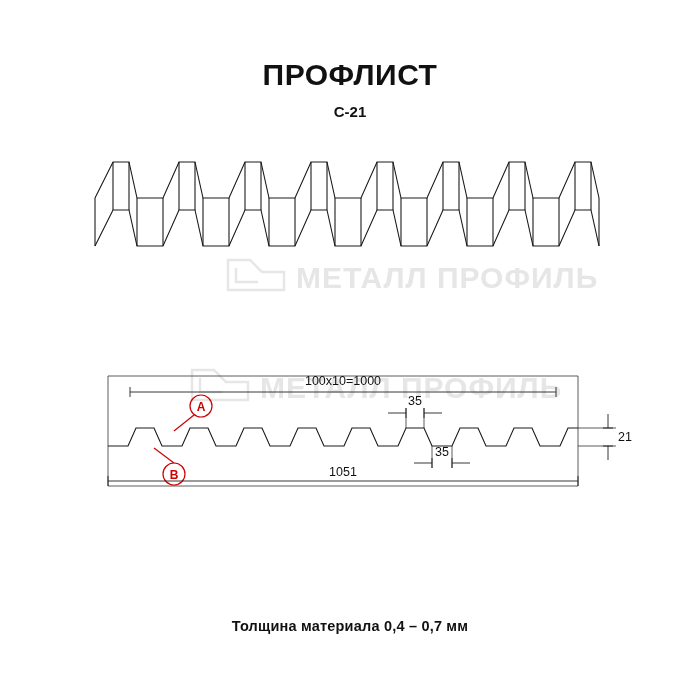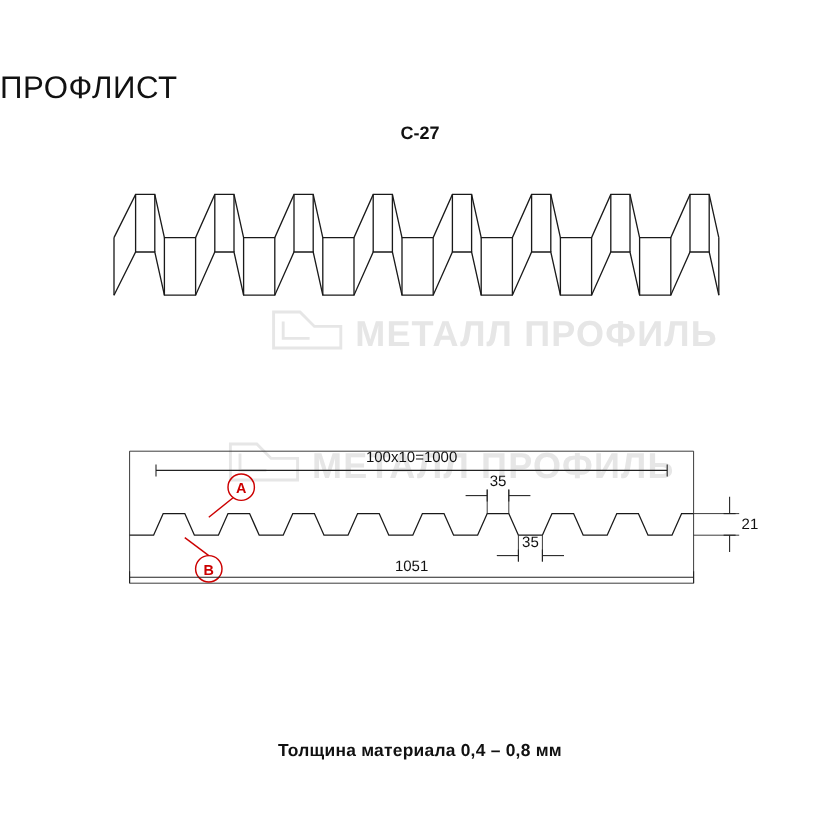--- a/index.html
+++ b/index.html
@@ -17,22 +17,23 @@
   }
   .page {
     position: absolute;
     inset: 0;
   }
   .title {
     position: absolute;
     top: 58px;
     left: 0;
     width: 700px;
-    font-size: 26px;
-    font-weight: normal;
+    text-align: center;
+    font-size: 30px;
+    font-weight: bold;
     letter-spacing: 0.5px;
     color: #111111;
   }
   .subtitle {
     position: absolute;
     top: 103px;
     left: 0;
     width: 700px;
     text-align: center;
     font-size: 15px;
@@ -81,21 +82,21 @@
   .dimtxt { fill: #111111; font-size: 12.5px; font-family: "Liberation Sans", sans-serif; }
   .wm-txt { fill: #e6e6e6; font-size: 30px; font-weight: bold; font-family: "Liberation Sans", sans-serif; letter-spacing: 1px; }
   .wm-shape { fill: none; stroke: #e6e6e6; stroke-width: 2.4; }
 </style>
 </head>
 <body>
 
 <div class="page">
 
   <div class="title">ПРОФЛИСТ</div>
-  <div class="subtitle">С-27</div>
+  <div class="subtitle">С-21</div>
 
   <div class="watermark-wrap">
     <svg width="700" height="700" viewBox="0 0 700 700" aria-hidden="true">
       <g transform="translate(228,258)">
         <g class="wm-shape">
           <path d="M0,32 L0,2 L22,2 L34,14 L56,14 L56,32 Z"></path>
           <path d="M8,10 L8,24 L30,24"></path>
         </g>
         <text class="wm-txt" x="68" y="30">МЕТАЛЛ ПРОФИЛЬ</text>
       </g>
@@ -246,15 +247,15 @@
       <g>
         <path class="dim" d="M38,125 L508,125"></path>
         <path class="dim" d="M38,120 L38,130"></path>
         <path class="dim" d="M508,120 L508,130"></path>
         <text class="dimtxt" x="273" y="120" text-anchor="middle">1051</text>
       </g>
 
     </svg>
   </div>
 
-  <div class="footnote">Толщина материала 0,4 – 0,8 мм</div>
+  <div class="footnote">Толщина материала 0,4 – 0,7 мм</div>
 
 </div>
 
 </body></html>

